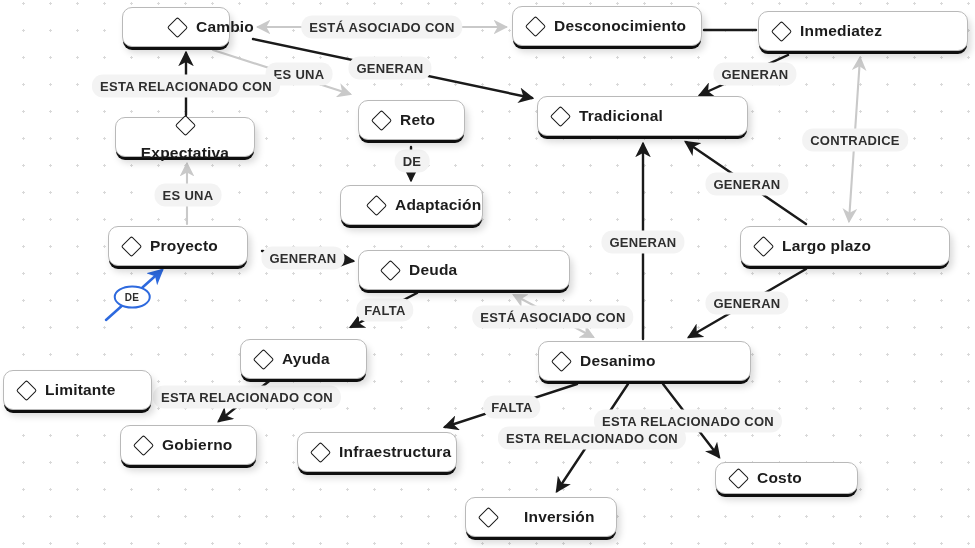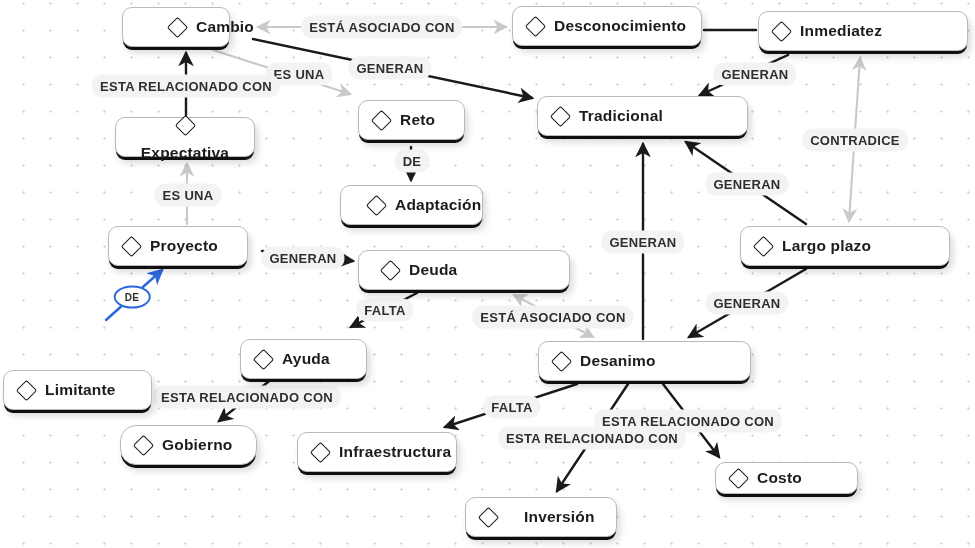--- a/index.html
+++ b/index.html
@@ -153,21 +153,21 @@
         <span>Limitante</span>
       </div>
       <div class="node" style="left: 240px; top: 331px; width: 127px; height: 40px; margin-top: 8px;">
         <span class="diamond"></span>
         <span>Ayuda</span>
       </div>
       <div class="node" style="left: 538px; top: 341px; width: 213px; height: 40px;">
         <span class="diamond"></span>
         <span>Desanimo</span>
       </div>
-      <div class="node" style="left: 120px; top: 425px; width: 137px; height: 40px; border-radius: 16px;">
+      <div class="node" style="left: 120px; top: 425px; width: 137px; height: 40px;">
         <span class="diamond"></span>
         <span>Gobierno</span>
       </div>
       <div class="node" style="left: 297px; top: 432px; width: 160px; height: 40px;">
         <span class="diamond"></span>
         <span>Infraestructura</span>
       </div>
       <div class="node" style="left: 667px; top: 462px; width: 143px; height: 32px; margin-left: 48px;">
         <span class="diamond"></span>
         <span>Costo</span>

